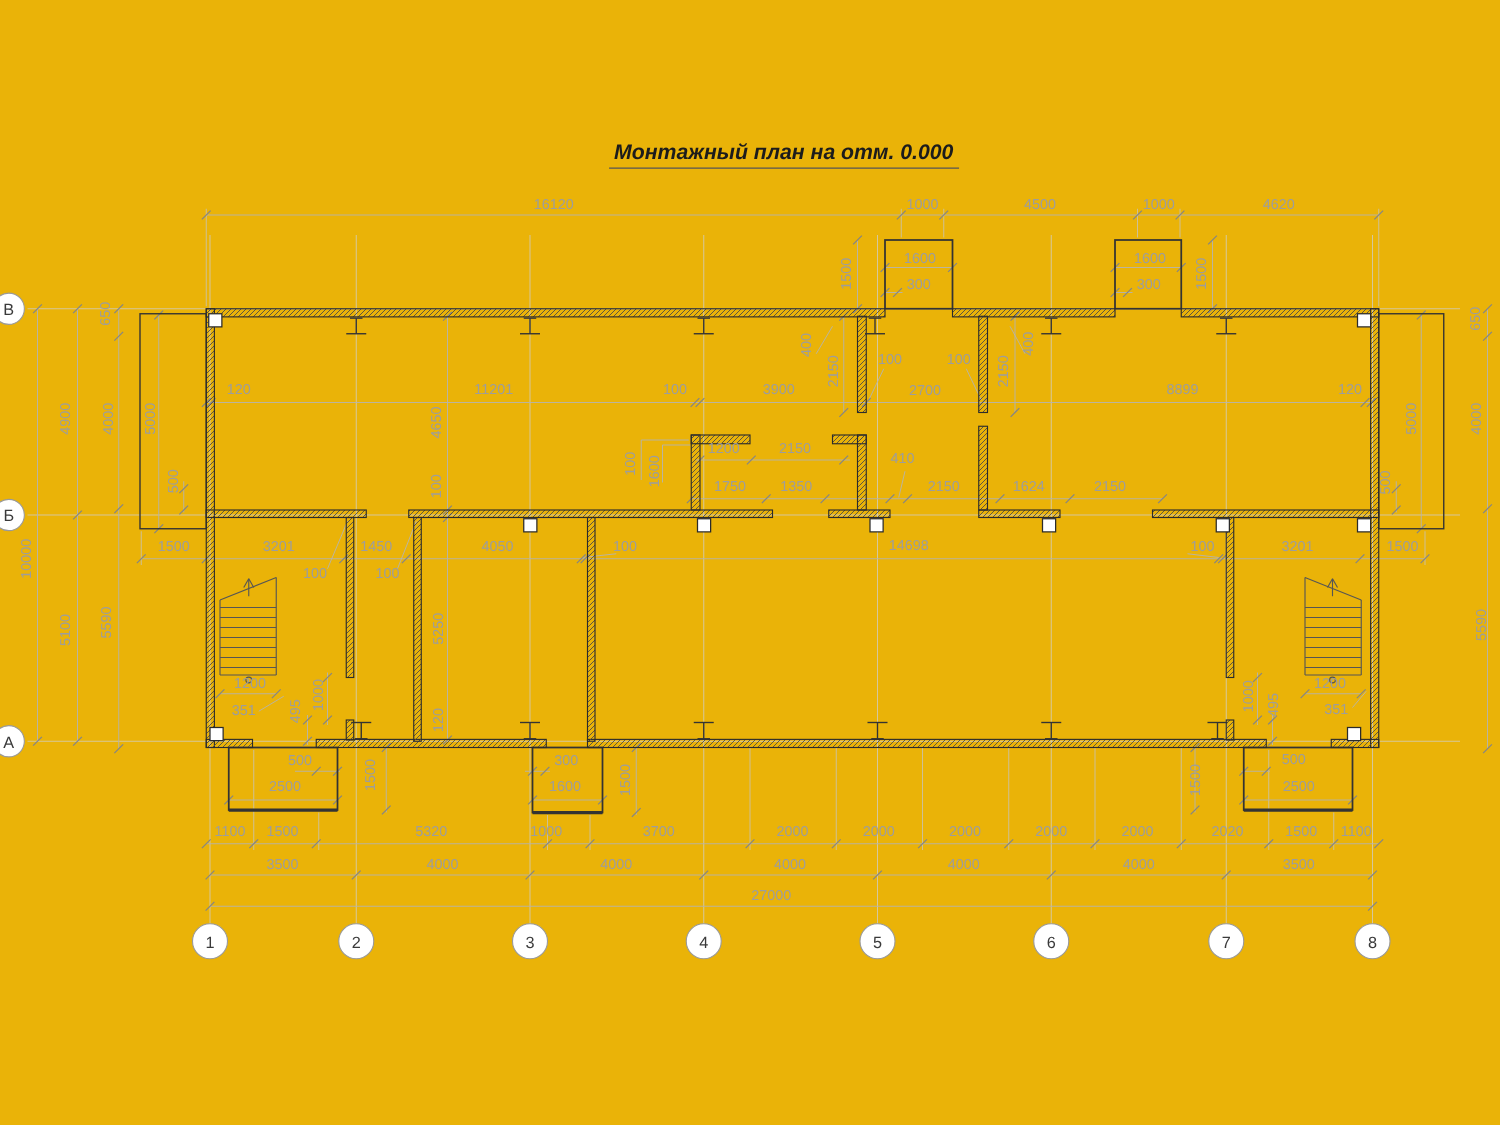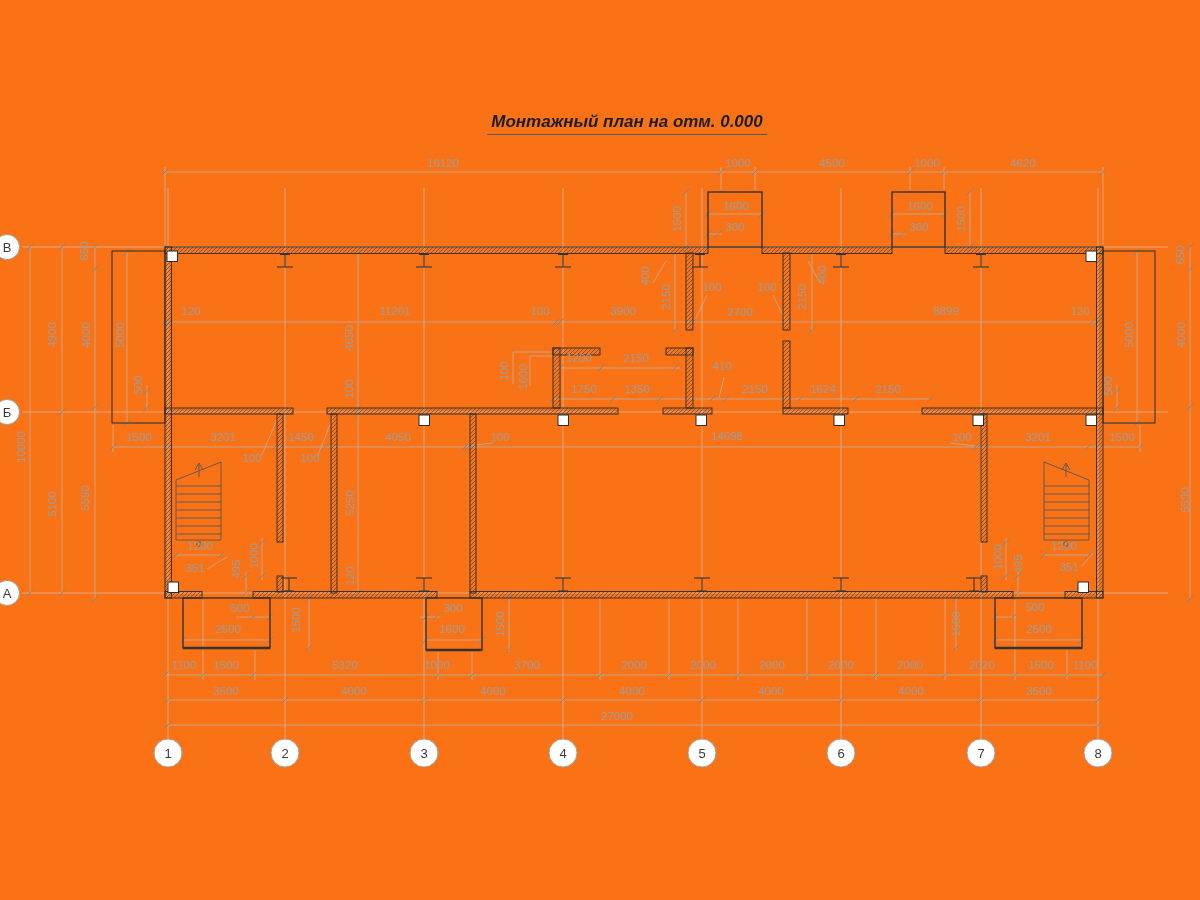--- a/index.html
+++ b/index.html
@@ -1,16 +1,16 @@
 <!DOCTYPE html>
 <html><head>
 <meta charset="utf-8">
 <style>
   html,body{margin:0;padding:0;background:#fff;}
-  .page{position:relative;width:1200px;height:900px;background:#f97316;overflow:hidden;
+  .page{position:relative;width:1200px;height:900px;background:#eab308;overflow:hidden;
         font-family:"Liberation Sans",sans-serif;}
   .title{position:absolute;left:627px;top:112px;transform:translateX(-50%);
          font-size:17px;font-style:italic;font-weight:bold;color:#1c1c1c;
          border-bottom:1.2px solid #555;padding:0 4px 2px 4px;white-space:nowrap;}
   svg{position:absolute;left:0;top:0;}
   text.dim{font-family:"Liberation Sans",sans-serif;font-size:11.5px;fill:#9d9d9d;}
   text.bub{font-family:"Liberation Sans",sans-serif;font-size:13px;fill:#3a3a3a;}
 </style>
 </head>
 <body>

